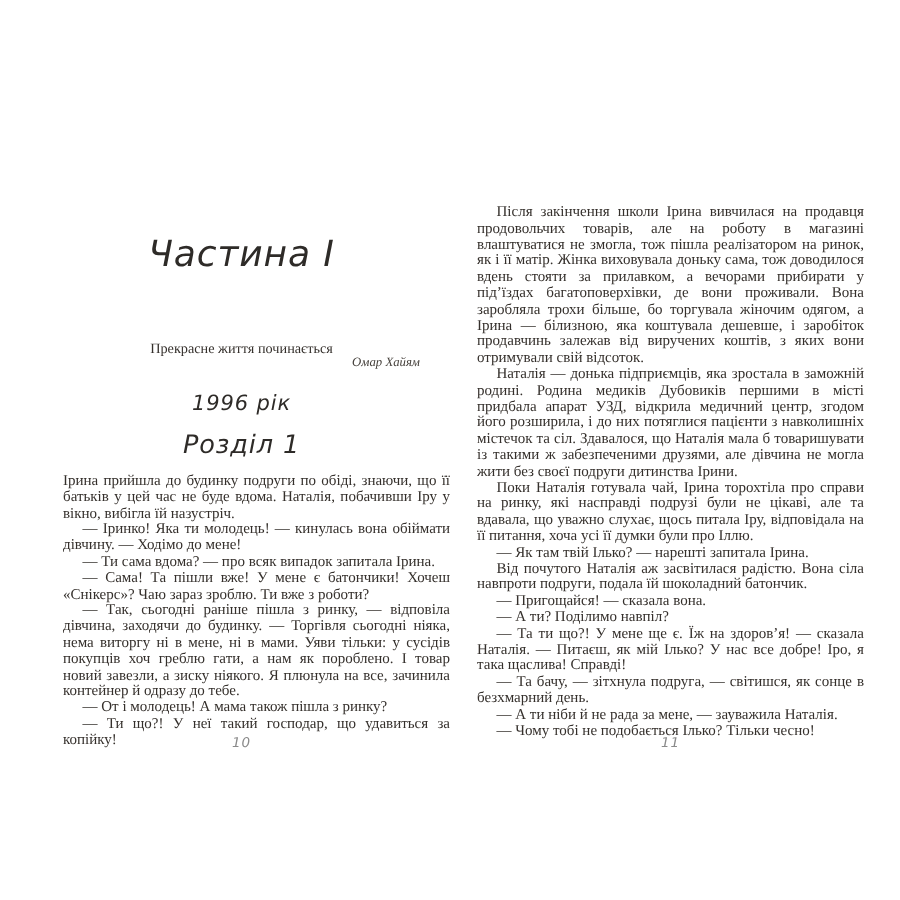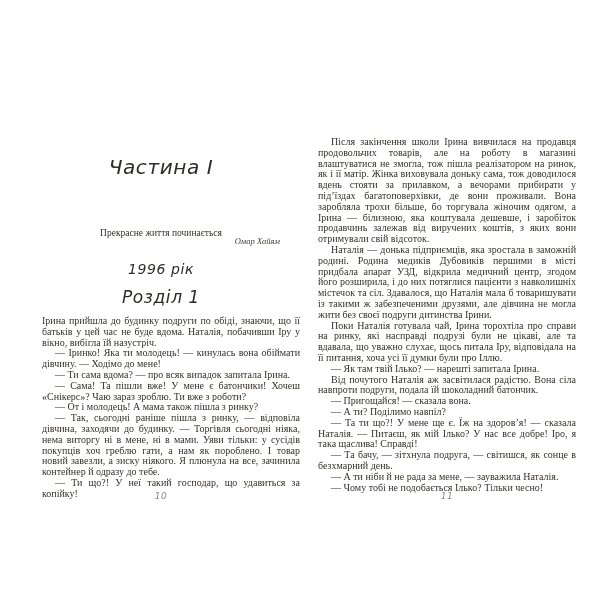--- a/index.html
+++ b/index.html
@@ -22,21 +22,21 @@
     font-family: "DejaVu Sans", sans-serif;
     font-style: italic;
     letter-spacing: 0.6px;
     color: #2e2b28;
   }
 
   .cshift { padding-right: 20px; box-sizing: border-box; } 
 
   .part-title {
     position: absolute; top: 155px; width: 100%;
-    text-align: center; font-size: 20px;
+    text-align: center; font-size: 24px;
   }
   .epigraph {
     position: absolute; top: 210px; width: 100%;
     text-align: center; font-size: 9.5px; line-height: 12px; margin-top: 17px;
   }
   .epigraph-author {
     position: absolute; top: 236px; width: 100%;
     text-align: right; font-style: italic; font-size: 8.5px; color: #45403b;
   }
   .year-label {
@@ -77,22 +77,22 @@
   <div class="epigraph-author cshift">Омар Хайям</div>
 
   <div class="year-label hand cshift">1996 рік</div>
   <div class="chapter-title hand cshift">Розділ 1</div>
 
   <div class="body-text">
     <p class="no-indent">Ірина прийшла до будинку подруги по обіді, знаючи, що її батьків у цей час не буде вдома. Наталія, побачивши Іру у вікно, вибігла їй назустріч.</p>
     <p>— Іринко! Яка ти молодець! — кинулась вона обіймати дівчину. — Ходімо до мене!</p>
     <p>— Ти сама вдома? — про всяк випадок запитала Ірина.</p>
     <p>— Сама! Та пішли вже! У мене є батончики! Хочеш «Снікерс»? Чаю зараз зроблю. Ти вже з роботи?</p>
+    <p>— Так, сьогодні раніше пішла з ринку, — відповіла дівчина, заходячи до будинку. — Торгівля сьогодні ніяка, нема виторгу ні в мене, ні в мами. Уяви тільки: у сусідів покупців хоч греблю гати, а нам як пороблено. І товар новий завезли, а зиску ніякого. Я плюнула на все, зачинила контейнер й одразу до тебе.</p>
     <p>— От і молодець! А мама також пішла з ринку?</p>
-    <p>— Так, сьогодні раніше пішла з ринку, — відповіла дівчина, заходячи до будинку. — Торгівля сьогодні ніяка, нема виторгу ні в мене, ні в мами. Уяви тільки: у сусідів покупців хоч греблю гати, а нам як пороблено. І товар новий завезли, а зиску ніякого. Я плюнула на все, зачинила контейнер й одразу до тебе.</p>
     <p>— Ти що?! У неї такий господар, що удавиться за копійку!</p>
   </div>
 
   <div class="page-num hand cshift">10</div>
 </div>
 
 <div class="page" id="page-right">
   <div class="body-text">
     <p>Після закінчення школи Ірина вивчилася на продавця продовольчих товарів, але на роботу в магазині влаштуватися не змогла, тож пішла реалізатором на ринок, як і її матір. Жінка виховувала доньку сама, тож доводилося вдень стояти за прилавком, а вечорами прибирати у під’їздах багатоповерхівки, де вони проживали. Вона заробляла трохи більше, бо торгувала жіночим одягом, а Ірина — білизною, яка коштувала дешевше, і заробіток продавчинь залежав від виручених коштів, з яких вони отримували свій відсоток.</p>
     <p>Наталія — донька підприємців, яка зростала в заможній родині. Родина медиків Дубовиків першими в місті придбала апарат УЗД, відкрила медичний центр, згодом його розширила, і до них потяглися пацієнти з навколишніх містечок та сіл. Здавалося, що Наталія мала б товаришувати із такими ж забезпеченими друзями, але дівчина не могла жити без своєї подруги дитинства Ірини.</p>

